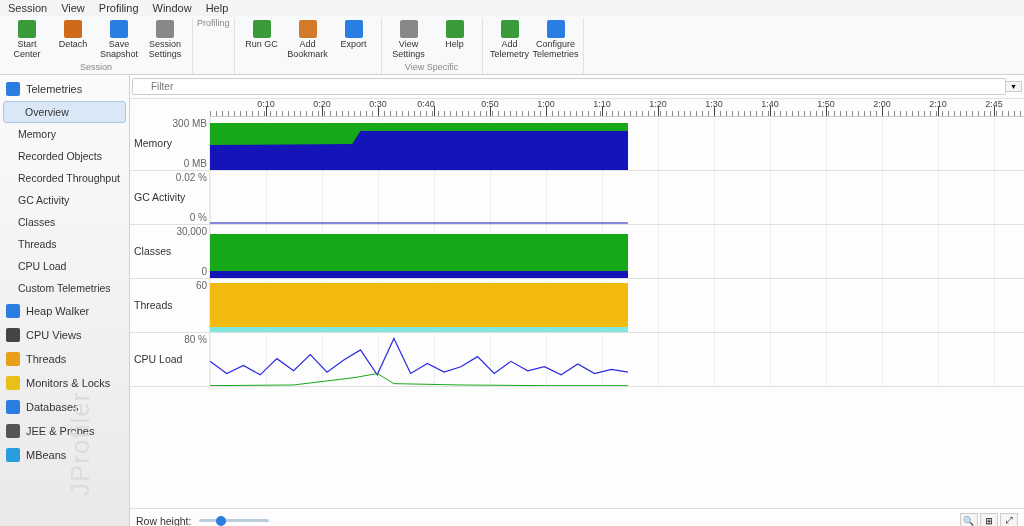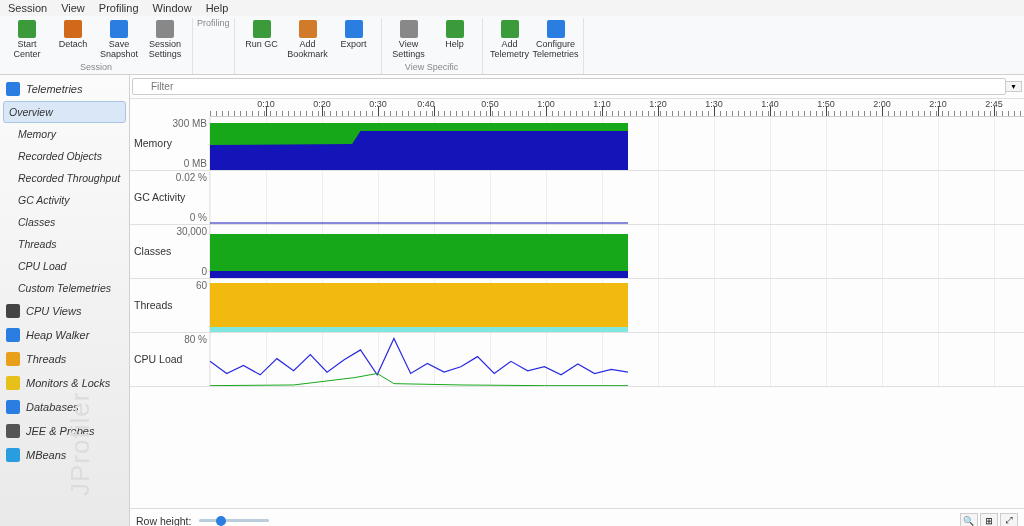--- a/index.html
+++ b/index.html
@@ -7,23 +7,23 @@
   .menubar { display: flex; gap: 14px; padding: 2px 8px; background: #f4f4f4; font-size: 11px; }
   .menubar span { cursor: default; }
   .toolbar { display: flex; background: #f7f9fa; border-bottom: 1px solid #d0d0d0; padding-top: 2px; }
   .tool-group { border-right: 1px solid #e2e2e2; padding: 0 4px 2px; text-align: center; }
   .tool-row { display: flex; }
   .tool-btn { display: flex; flex-direction: column; align-items: center; justify-content: flex-start; width: 46px; padding: 2px 1px; font-size: 9px; line-height: 1.1; cursor: pointer; border-radius: 3px; }
   .tool-icon { width: 18px; height: 18px; margin-bottom: 2px; border-radius: 2px; }
   .group-label { font-size: 9px; color: #888; margin-top: 0px; }
   .main { display: flex; height: calc(100% - 68px); }
   .sidebar { width: 130px; background: linear-gradient(to bottom, #fbfbfb, #e9e9e9); border-right: 1px solid #d0d0d0; padding-top: 2px; }
-  .side-item { display: flex; align-items: center; padding: 5px 6px; font-size: 11px; cursor: pointer; gap: 6px; font-style: italic; }
+  .side-item { display: flex; align-items: center; padding: 5px 6px; font-size: 11px; cursor: pointer; gap: 6px; }
   .side-item.sub { padding-left: 18px; font-size: 10.5px; }
-  .side-item.selected { background: #d9e7f7; border: 1px solid #a8c6e4; border-radius: 3px; margin: 0 3px; padding: 4px 5px; }
+  .side-item.selected { background: #d9e7f7; border: 1px solid #a8c6e4; border-radius: 3px; margin: 0 3px; padding: 4px 21px; }
   .side-icon { width: 14px; height: 14px; border-radius: 2px; flex-shrink: 0; }
   .content { flex: 1; display: flex; flex-direction: column; background: #fdfdfd; }
   .filter-bar { display: flex; align-items: center; padding: 3px 2px; border-bottom: 1px solid #e0e0e0; }
   .filter-input { flex: 1; border: 1px solid #ccc; border-radius: 2px; padding: 2px 18px; font-size: 10px; color: #999; background: #fff; position: relative; }
   .filter-wrap { position: relative; flex: 1; display: flex; }
   .filter-wrap::before { content: "🔍"; position: absolute; left: 4px; top: 2px; font-size: 9px; color: #aaa; }
   .drop-btn { width: 16px; border: 1px solid #ccc; border-left: none; background: #f5f5f5; font-size: 8px; }
   .timeline-header { position: relative; height: 18px; border-bottom: 1px solid #ccc; margin-left: 80px; overflow: hidden;
     background-image: repeating-linear-gradient(to right, #888 0 1px, transparent 1px 6px);
     background-size: 6px 5px; background-position: 0 100%; background-repeat: repeat-x; }
@@ -155,26 +155,26 @@
       <div class="side-item sub">
         <span>Threads</span>
       </div>
       <div class="side-item sub">
         <span>CPU Load</span>
       </div>
       <div class="side-item sub">
         <span>Custom Telemetries</span>
       </div>
       <div class="side-item">
+        <div class="side-icon" style="background: rgb(42, 125, 225);"></div>
+        <span>Heap Walker</span>
+      </div>
+      <div class="side-item">
         <div class="side-icon" style="background: rgb(68, 68, 68);"></div>
         <span>CPU Views</span>
-      </div>
-      <div class="side-item">
-        <div class="side-icon" style="background: rgb(42, 125, 225);"></div>
-        <span>Heap Walker</span>
       </div>
       <div class="side-item">
         <div class="side-icon" style="background: rgb(232, 160, 26);"></div>
         <span>Threads</span>
       </div>
       <div class="side-item">
         <div class="side-icon" style="background: rgb(232, 192, 26);"></div>
         <span>Monitors &amp; Locks</span>
       </div>
       <div class="side-item">

